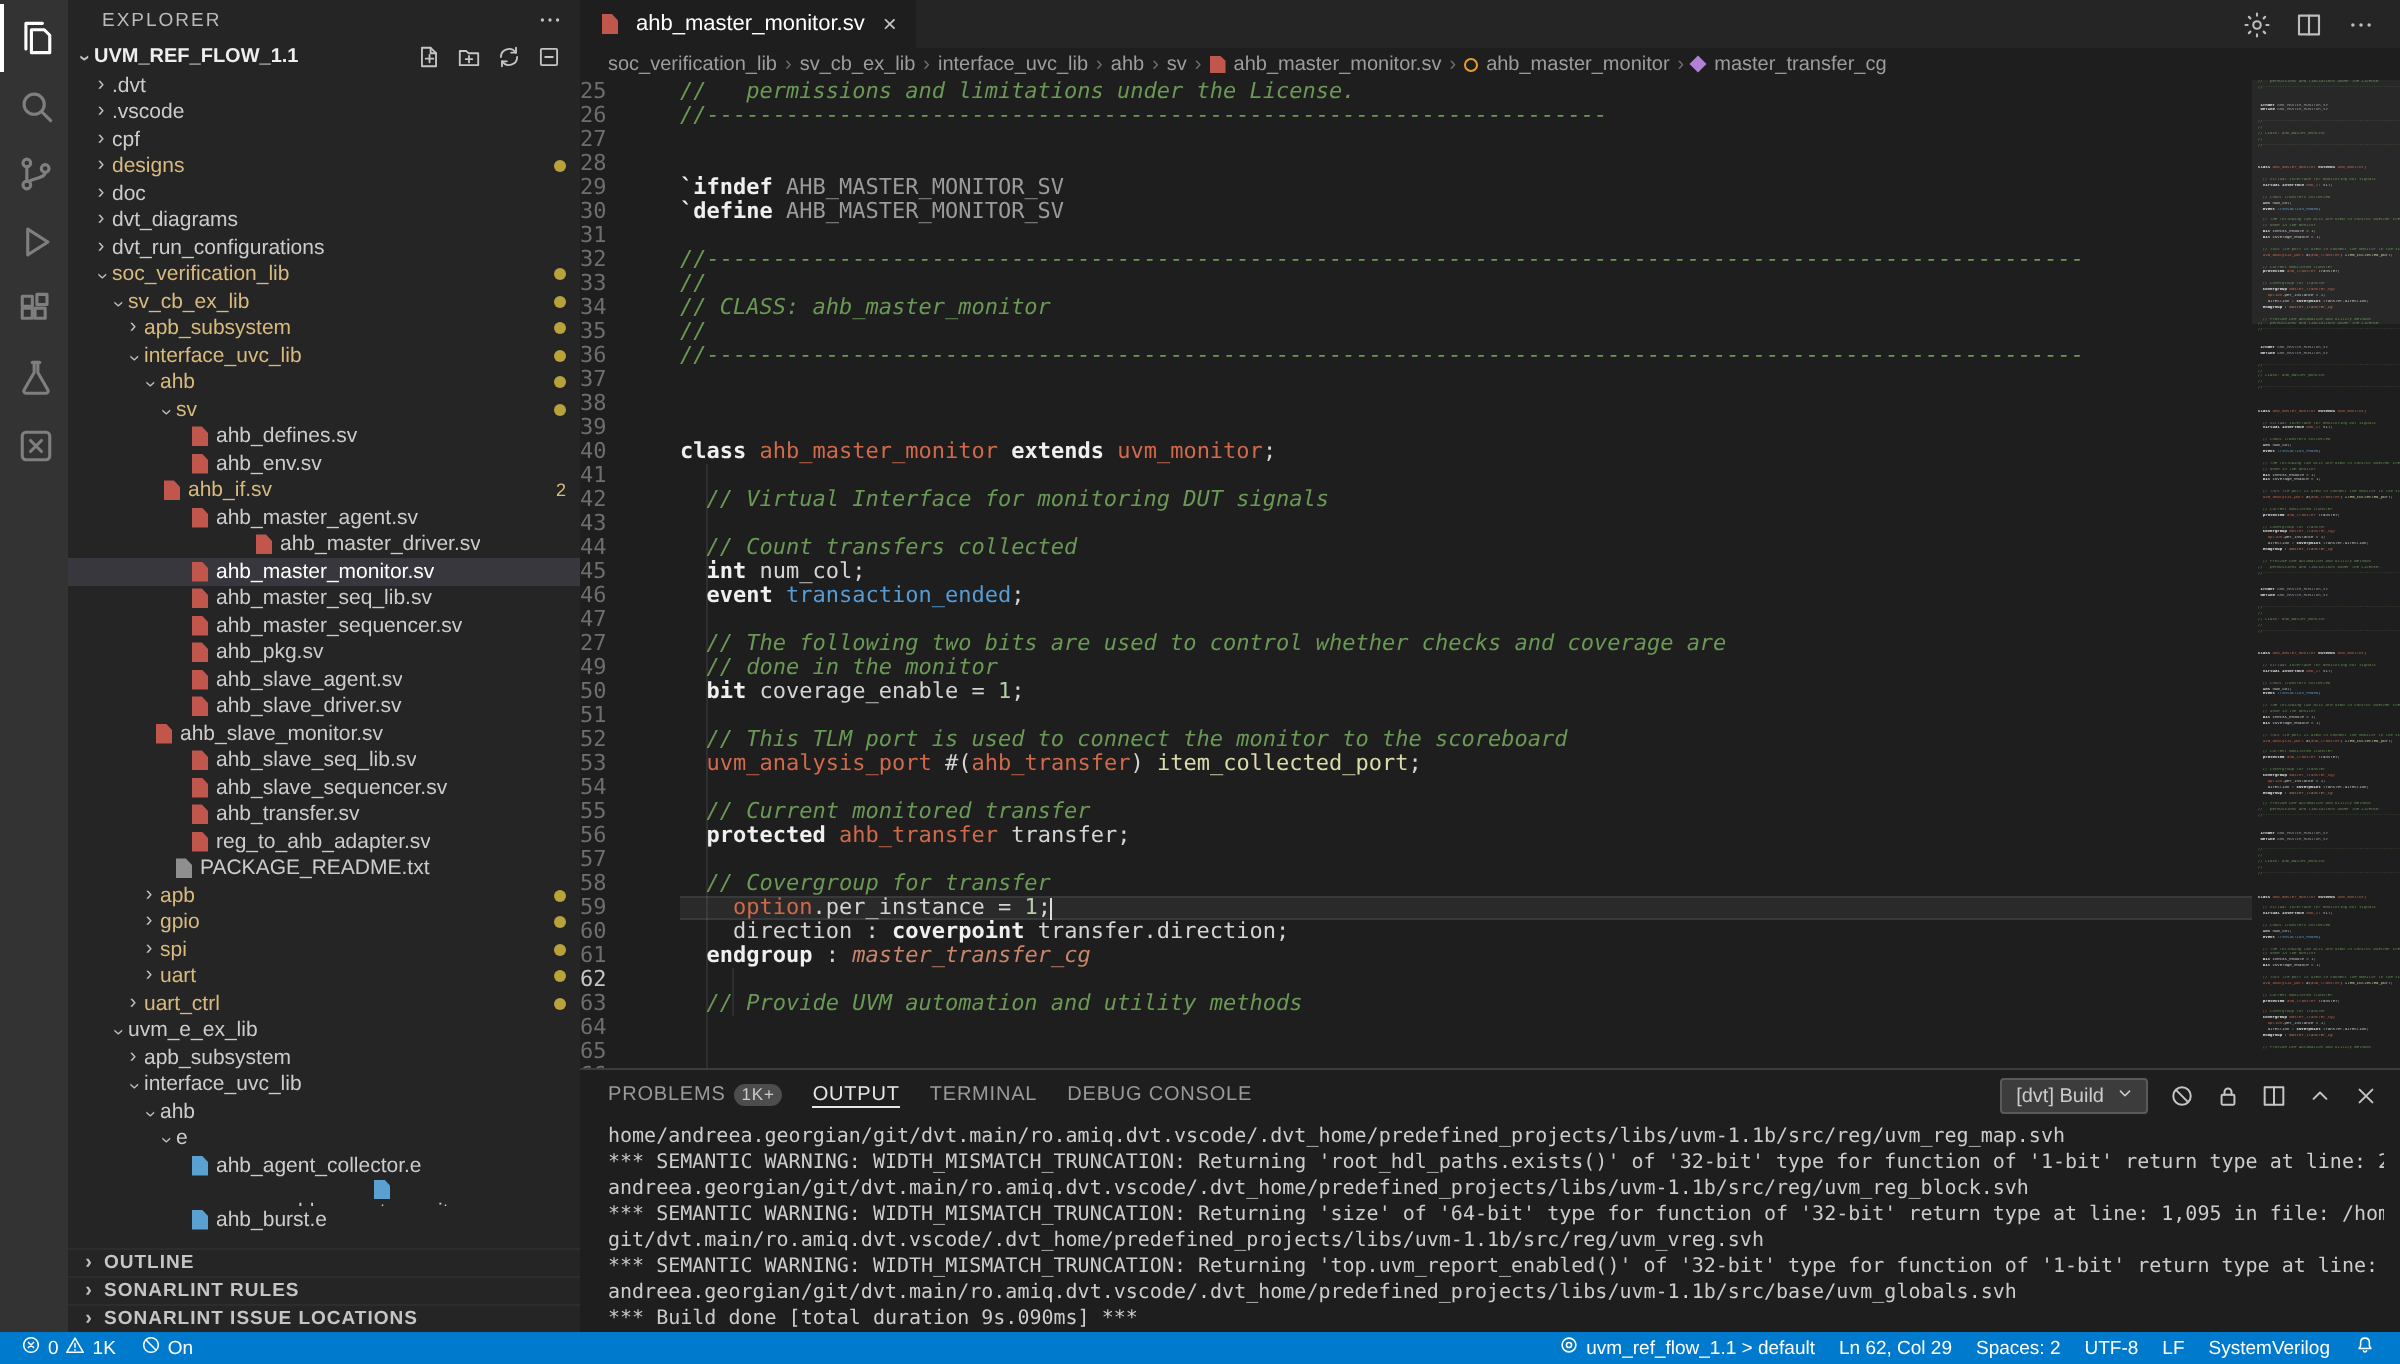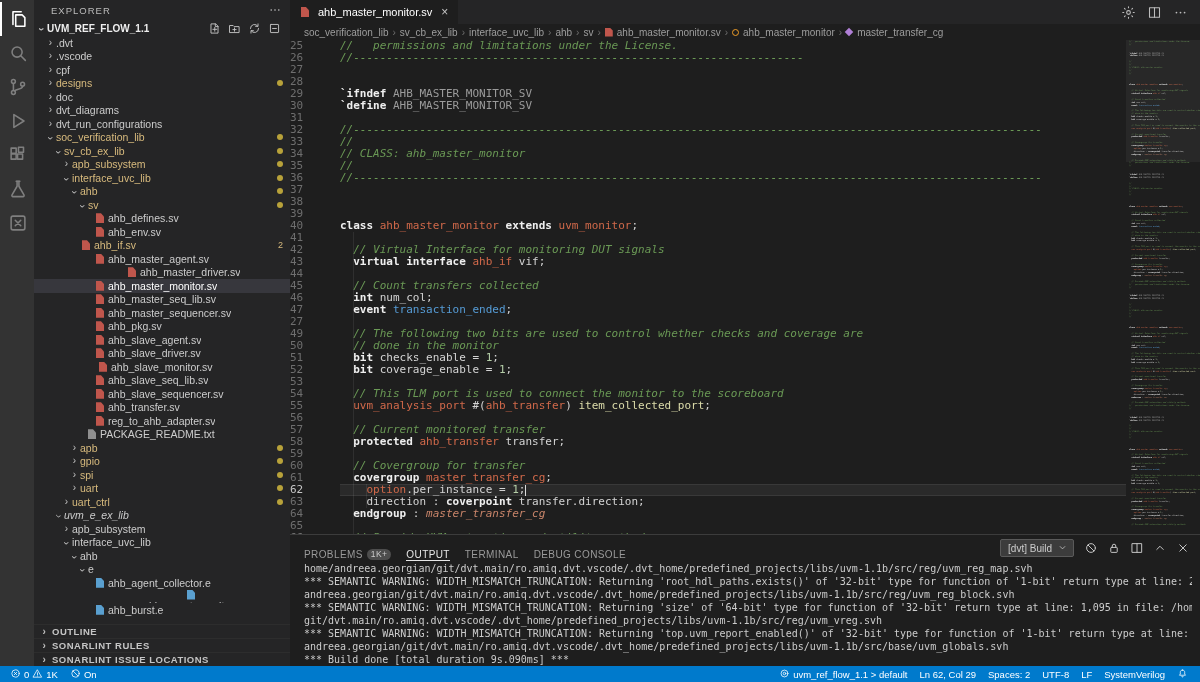--- a/index.html
+++ b/index.html
@@ -74,21 +74,21 @@
   .s-p{color:#d4d4d4;}
   .s-d{color:#9b9b9b;}
   .s-g{color:#c9856a;font-style:italic;}
   .minimap{width:74px;flex:none;overflow:hidden;position:relative;opacity:.92;padding-left:3px;}
   .mml{font-size:2px;line-height:2.9px;height:2.9px;white-space:pre;overflow:hidden;}
   .mm-slider{position:absolute;left:0;right:0;top:0;height:122px;background:rgba(255,255,255,0.05);}
 
   
   .panel{height:132px;flex:none;border-top:1px solid #3c3c3c;background:#1e1e1e;display:flex;flex-direction:column;}
   .panel-head{height:26px;flex:none;display:flex;align-items:center;padding:0 10px 0 14px;}
-  .ptabs{display:flex;align-items:flex-end;height:100%;}
+  .ptabs{display:flex;align-items:center;height:100%;}
   .ptab{margin-right:15px;display:flex;align-items:center;font-size:10px;letter-spacing:.4px;color:#9a9a9a;
         text-transform:uppercase;border-bottom:1px solid transparent;cursor:pointer;gap:4px;}
   .ptab.active{color:#e7e7e7;border-bottom-color:#e7e7e7;}
   .ptab-badge{background:#4d4d4d;color:#cccccc;border-radius:8px;padding:0 4px;font-size:8.5px;line-height:11px;}
   .channel{display:flex;align-items:center;gap:5px;background:#3c3c3c;border:1px solid #5a5a5a;height:18px;
            padding:0 5px 0 7px;font-size:10px;color:#cccccc;border-radius:2px;cursor:pointer;}
   .pacts{display:flex;align-items:center;gap:9px;margin-left:10px;color:#c5c5c5;}
   .pacts span{display:flex;align-items:center;cursor:pointer;}
   .panel-body{flex:1;min-height:0;overflow:hidden;padding:1px 8px 0 14px;font-family:"DejaVu Sans Mono",monospace;
               font-size:10px;line-height:13px;color:#cccccc;}
@@ -298,21 +298,21 @@
             <span class="tlabel">ahb_pkg.sv</span>
           </div>
           <div class="trow" style="padding-left: 61px;">
             <span class="fico f-sv"></span>
             <span class="tlabel">ahb_slave_agent.sv</span>
           </div>
           <div class="trow" style="padding-left: 61px;">
             <span class="fico f-sv"></span>
             <span class="tlabel">ahb_slave_driver.sv</span>
           </div>
-          <div class="trow" style="padding-left: 64px;">
+          <div class="trow" style="padding-left: 43px;">
             <span class="fico f-sv"></span>
             <span class="tlabel">ahb_slave_monitor.sv</span>
           </div>
           <div class="trow" style="padding-left: 61px;">
             <span class="fico f-sv"></span>
             <span class="tlabel">ahb_slave_seq_lib.sv</span>
           </div>
           <div class="trow" style="padding-left: 61px;">
             <span class="fico f-sv"></span>
             <span class="tlabel">ahb_slave_sequencer.sv</span>
@@ -347,21 +347,21 @@
           <div class="trow" style="padding-left: 35px;">
             <span class="chev">›</span>
             <span class="tlabel mod">uart</span>
             <span class="tbadge dot"></span>
           </div>
           <div class="trow" style="padding-left: 27px;">
             <span class="chev">›</span>
             <span class="tlabel mod">uart_ctrl</span>
             <span class="tbadge dot"></span>
           </div>
-          <div class="trow" style="padding-left: 19px; font-style: italic;">
+          <div class="trow" style="padding-left: 19px;">
             <span class="chev open">›</span>
             <span class="tlabel">uvm_e_ex_lib</span>
           </div>
           <div class="trow" style="padding-left: 27px;">
             <span class="chev">›</span>
             <span class="tlabel">apb_subsystem</span>
           </div>
           <div class="trow" style="padding-left: 27px;">
             <span class="chev open">›</span>
             <span class="tlabel">interface_uvc_lib</span>
@@ -509,39 +509,36 @@
             <div class="cl"><span class="s-c">//</span></div>
             <div class="cl"><span class="s-c">// CLASS: ahb_master_monitor</span></div>
             <div class="cl"><span class="s-c">//</span></div>
             <div class="cl"><span class="s-c">//--------------------------------------------------------------------------------------------------------</span></div>
             <div class="cl"></div>
             <div class="cl"></div>
             <div class="cl"></div>
             <div class="cl"><span class="s-k">class </span><span class="s-t">ahb_master_monitor</span><span class="s-k"> extends </span><span class="s-t">uvm_monitor</span><span class="s-p">;</span></div>
             <div class="cl"></div>
             <div class="cl"><span class="s-c">  // Virtual Interface for monitoring DUT signals</span></div>
-            <div class="cl"><span class="s-p">  </span><span class="s-k">virtual interface </span><span class="s-t">ahb_if</span><span class="s-p"> vif;</span></div>
             <div class="cl"></div>
             <div class="cl"><span class="s-c">  // Count transfers collected</span></div>
             <div class="cl"><span class="s-p">  </span><span class="s-k">int</span><span class="s-p"> num_col;</span></div>
             <div class="cl"><span class="s-p">  </span><span class="s-k">event</span><span class="s-p"> </span><span class="s-b">transaction_ended</span><span class="s-p">;</span></div>
             <div class="cl"></div>
             <div class="cl"><span class="s-c">  // The following two bits are used to control whether checks and coverage are</span></div>
             <div class="cl"><span class="s-c">  // done in the monitor</span></div>
-            <div class="cl"><span class="s-p">  </span><span class="s-k">bit</span><span class="s-p"> checks_enable = </span><span class="s-n">1</span><span class="s-p">;</span></div>
             <div class="cl"><span class="s-p">  </span><span class="s-k">bit</span><span class="s-p"> coverage_enable = </span><span class="s-n">1</span><span class="s-p">;</span></div>
             <div class="cl"></div>
             <div class="cl"><span class="s-c">  // This TLM port is used to connect the monitor to the scoreboard</span></div>
             <div class="cl"><span class="s-p">  </span><span class="s-t">uvm_analysis_port</span><span class="s-p"> #(</span><span class="s-t">ahb_transfer</span><span class="s-p">) </span><span class="s-m">item_collected_port</span><span class="s-p">;</span></div>
             <div class="cl"></div>
             <div class="cl"><span class="s-c">  // Current monitored transfer</span></div>
             <div class="cl"><span class="s-p">  </span><span class="s-k">protected</span><span class="s-p"> </span><span class="s-t">ahb_transfer</span><span class="s-p"> transfer;</span></div>
             <div class="cl"></div>
             <div class="cl"><span class="s-c">  // Covergroup for transfer</span></div>
-            <div class="cl"><span class="s-p">  </span><span class="s-k">covergroup</span><span class="s-p"> </span><span class="s-t">master_transfer_cg</span><span class="s-p">;</span></div>
             <div class="cl cur"><span class="s-p">    </span><span class="s-t">option</span><span class="s-p">.per_instance = </span><span class="s-n">1</span><span class="s-p">;</span><span class="cursor"></span></div>
             <div class="cl"><span class="s-p">    direction : </span><span class="s-k">coverpoint</span><span class="s-p"> transfer.direction;</span></div>
             <div class="cl"><span class="s-p">  </span><span class="s-k">endgroup</span><span class="s-p"> : </span><span class="s-g">master_transfer_cg</span></div>
             <div class="cl"></div>
             <div class="cl"><span class="s-c">  // Provide UVM automation and utility methods</span></div>
           </div>
         <div class="minimap" id="minimap">
           <div class="mm-slider"></div>
         <div class="mml"><span class="s-c">//   permissions and limitations under the License.</span></div>
             <div class="mml"><span class="s-c">//--------------------------------------------------------------------</span></div>

